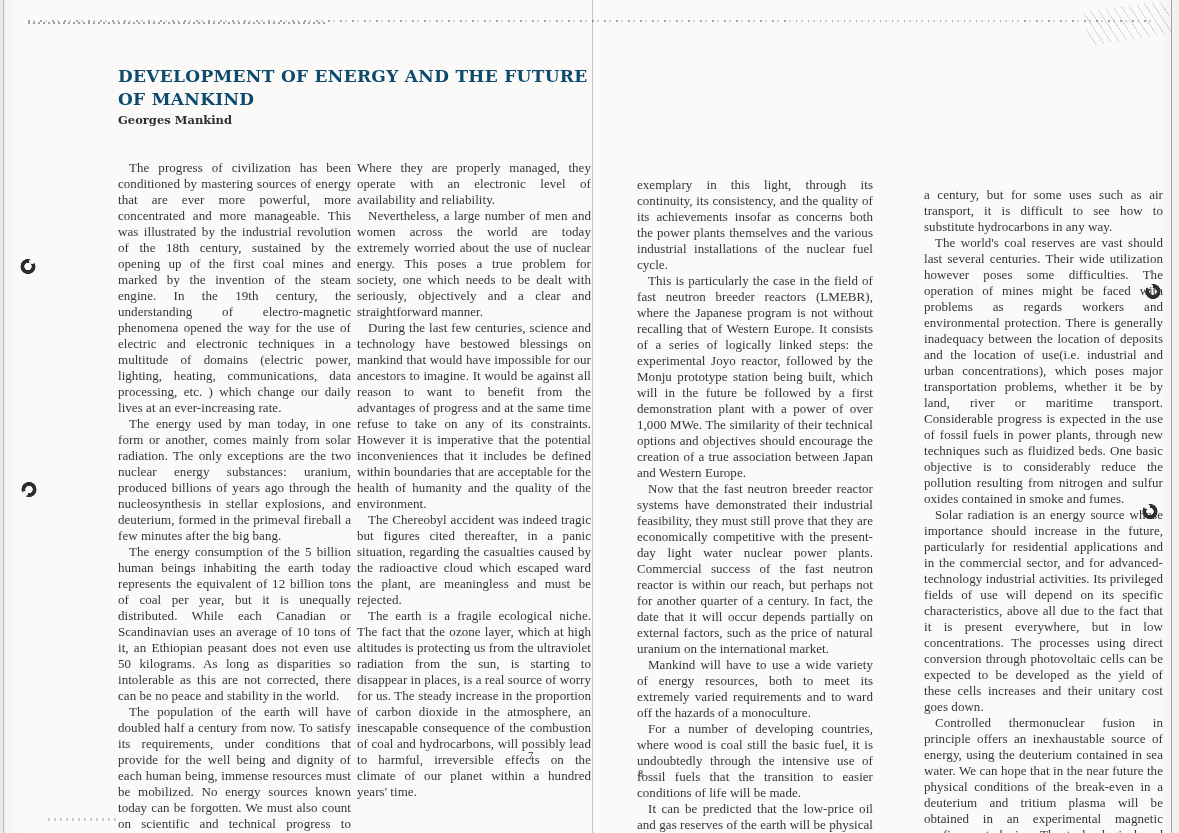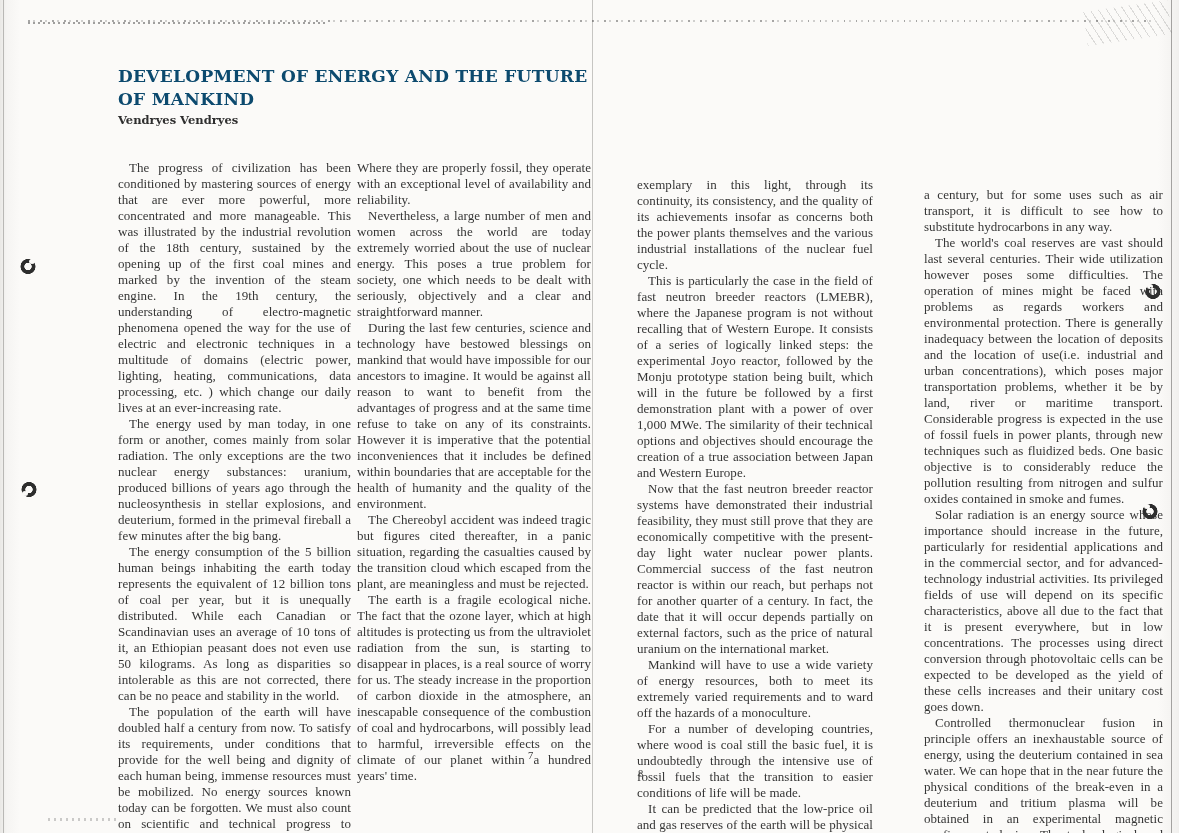--- a/index.html
+++ b/index.html
@@ -57,35 +57,35 @@
 <div class="noise-band"></div>
 <div class="noise-band2"></div>
 <div class="noise-tr"></div>
 <div class="noise-bl"></div>
 <div class="hole gap-tr" style="left:20px;top:258px;"></div>
 <div class="hole gap-bl" style="left:21px;top:481px;"></div>
 <div class="hole gap-tl" style="left:1145px;top:283px;"></div>
 <div class="hole gap-tl" style="left:1142px;top:503px;"></div>
 
 <h1 class="title">DEVELOPMENT OF ENERGY AND THE FUTURE OF MANKIND</h1>
-<div class="author">Vendryes Vendryes</div>
+<div class="author">Georges Mankind</div>
 
 <div class="col" style="left:118px;top:160px;width:233px;">
   <p>The progress of civilization has been conditioned by mastering sources of energy that are ever more powerful, more concentrated and more manageable. This was illustrated by the industrial revolution of the 18th century, sustained by the opening up of the first coal mines and marked by the invention of the steam engine. In the 19th century, the understanding of electro-magnetic phenomena opened the way for the use of electric and electronic techniques in a multitude of domains (electric power, lighting, heating, communications, data processing, etc. ) which change our daily lives at an ever-increasing rate.</p>
   <p>The energy used by man today, in one form or another, comes mainly from solar radiation. The only exceptions are the two nuclear energy substances: uranium, produced billions of years ago through the nucleosynthesis in stellar explosions, and deuterium, formed in the primeval fireball a few minutes after the big bang.</p>
   <p>The energy consumption of the 5 billion human beings inhabiting the earth today represents the equivalent of 12 billion tons of coal per year, but it is unequally distributed. While each Canadian or Scandinavian uses an average of 10 tons of it, an Ethiopian peasant does not even use 50 kilograms. As long as disparities so intolerable as this are not corrected, there can be no peace and stability in the world.</p>
   <p>The population of the earth will have doubled half a century from now. To satisfy its requirements, under conditions that provide for the well being and dignity of each human being, immense resources must be mobilized. No energy sources known today can be forgotten. We must also count on scientific and technical progress to discover new ones in the future.</p>
   <p>Nuclear energy is one of these sources. The 400 nuclear plants existing today in the world produced 1,600 billion kWh in 1987, i.e. 16 % of the electricity generated in the whole world.</p>
 </div>
 
 <div class="col" style="left:357px;top:160px;width:234px;">
-  <p class="cont">Where they are properly fossil, they operate with an exceptional level of availability and reliability.</p>
+  <p class="cont">Where they are properly managed, they operate with an electronic level of availability and reliability.</p>
   <p>Nevertheless, a large number of men and women across the world are today extremely worried about the use of nuclear energy. This poses a true problem for society, one which needs to be dealt with seriously, objectively and a clear and straightforward manner.</p>
   <p>During the last few centuries, science and technology have bestowed blessings on mankind that would have impossible for our ancestors to imagine. It would be against all reason to want to benefit from the advantages of progress and at the same time refuse to take on any of its constraints. However it is imperative that the potential inconveniences that it includes be defined within boundaries that are acceptable for the health of humanity and the quality of the environment.</p>
-  <p>The Chereobyl accident was indeed tragic but figures cited thereafter, in a panic situation, regarding the casualties caused by the transition cloud which escaped from the plant, are meaningless and must be rejected.</p>
+  <p>The Chereobyl accident was indeed tragic but figures cited thereafter, in a panic situation, regarding the casualties caused by the radioactive cloud which escaped ward the plant, are meaningless and must be rejected.</p>
   <p>The earth is a fragile ecological niche. The fact that the ozone layer, which at high altitudes is protecting us from the ultraviolet radiation from the sun, is starting to disappear in places, is a real source of worry for us. The steady increase in the proportion of carbon dioxide in the atmosphere, an inescapable consequence of the combustion of coal and hydrocarbons, will possibly lead to harmful, irreversible effects on the climate of our planet within a hundred years' time.</p>
 </div>
 
 <div class="pagenum" id="pn7">7</div>
 
 <div class="col" style="left:637px;top:177px;width:236px;">
   <p class="cont">exemplary in this light, through its continuity, its consistency, and the quality of its achievements insofar as concerns both the power plants themselves and the various industrial installations of the nuclear fuel cycle.</p>
   <p>This is particularly the case in the field of fast neutron breeder reactors (LMEBR), where the Japanese program is not without recalling that of Western Europe. It consists of a series of logically linked steps: the experimental Joyo reactor, followed by the Monju prototype station being built, which will in the future be followed by a first demonstration plant with a power of over 1,000 MWe. The similarity of their technical options and objectives should encourage the creation of a true association between Japan and Western Europe.</p>
   <p>Now that the fast neutron breeder reactor systems have demonstrated their industrial feasibility, they must still prove that they are economically competitive with the present-day light water nuclear power plants. Commercial success of the fast neutron reactor is within our reach, but perhaps not for another quarter of a century. In fact, the date that it will occur depends partially on external factors, such as the price of natural uranium on the international market.</p>
   <p>Mankind will have to use a wide variety of energy resources, both to meet its extremely varied requirements and to ward off the hazards of a monoculture.</p>

